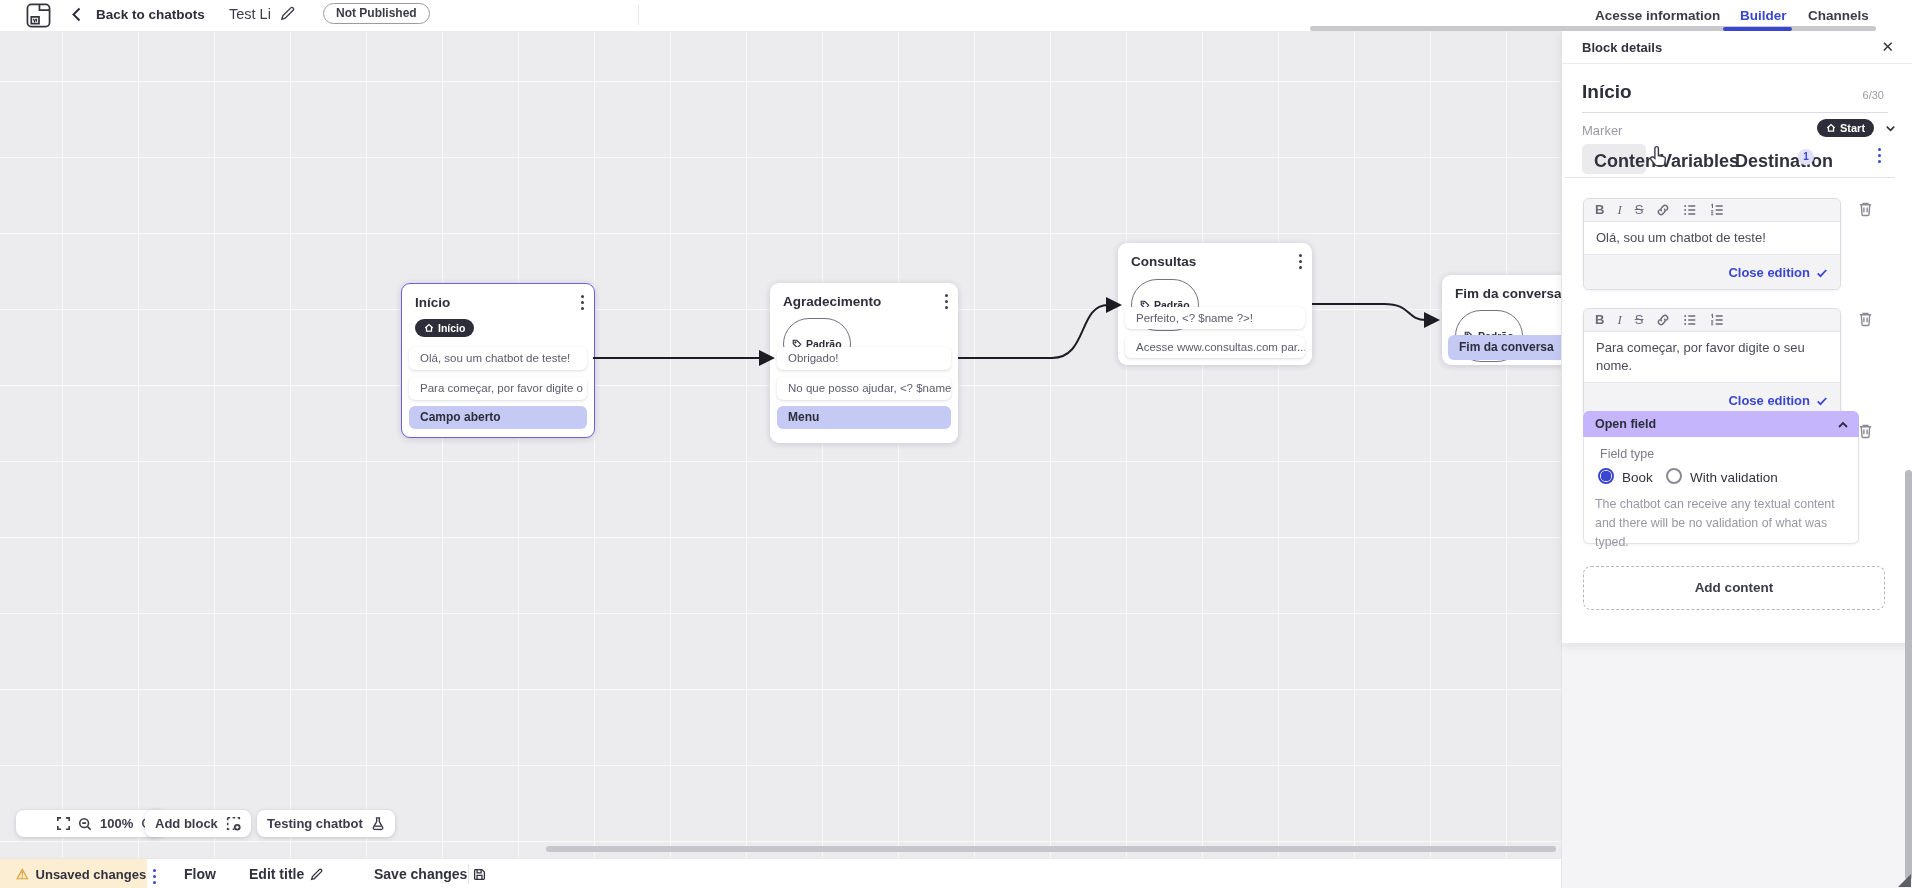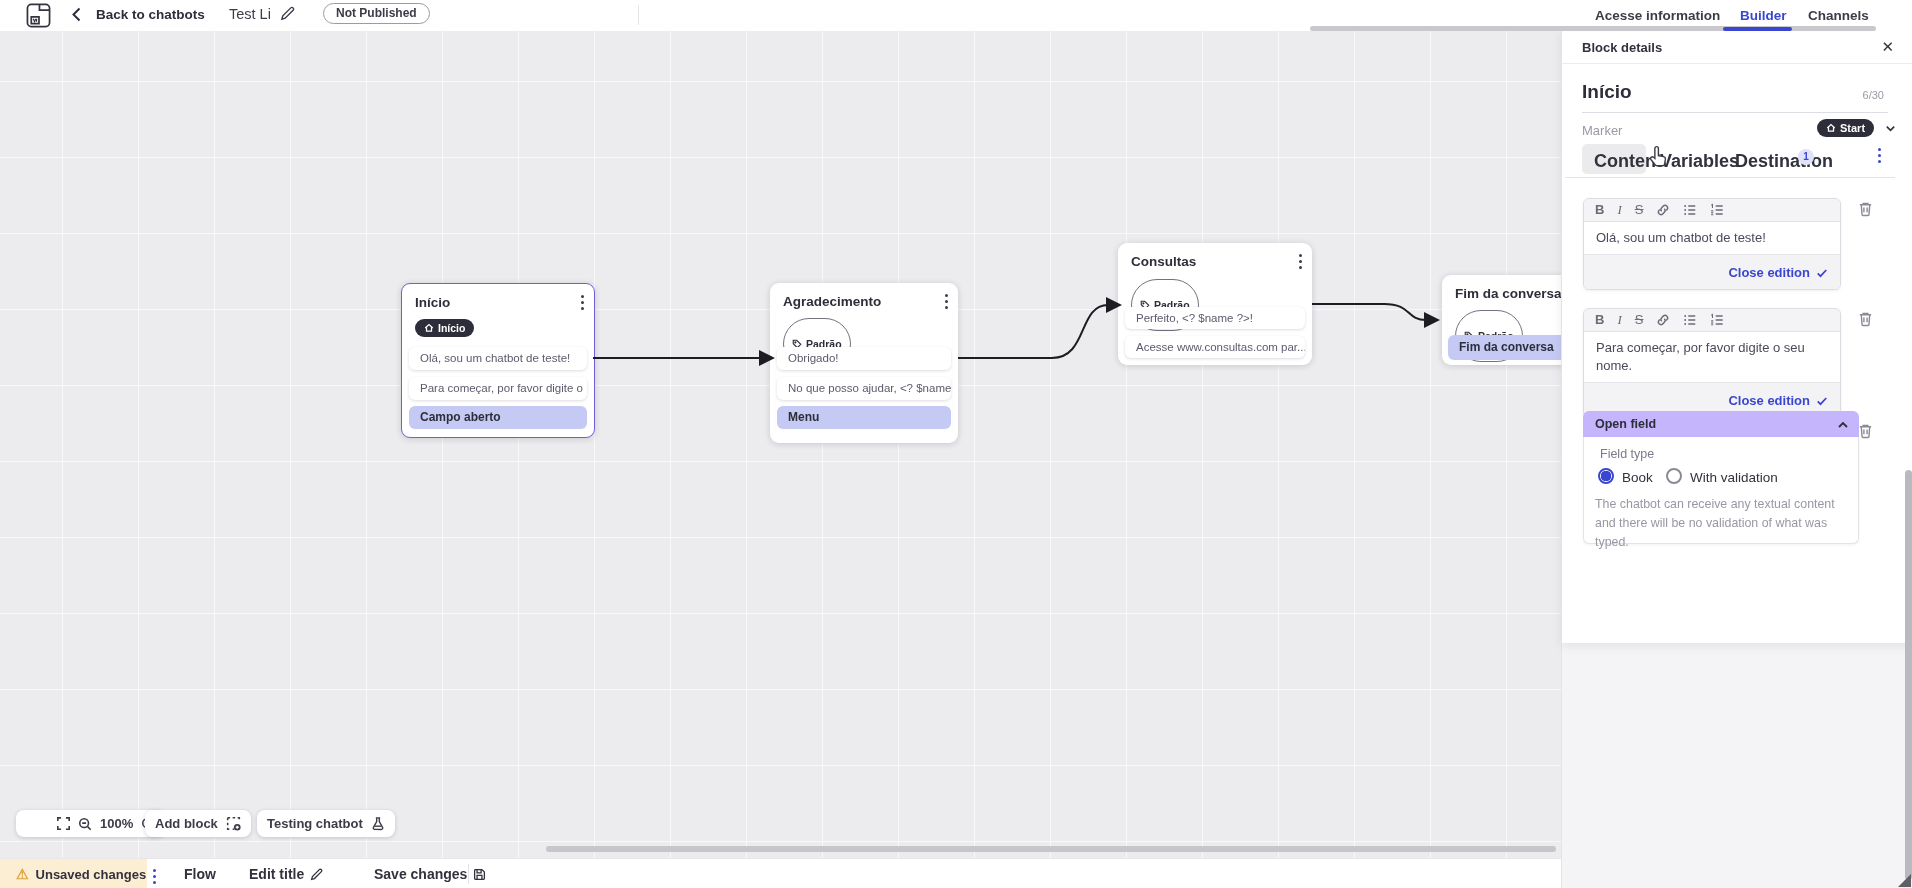--- a/index.html
+++ b/index.html
@@ -369,20 +369,21 @@
         <span class="radiolbl" style="left:106px;">With validation</span>
         <div class="ofhelp">The chatbot can receive any textual content and there will be no validation of what was typed.</div>
       </div>
     </div>
     <div class="trash" style="top:392px;">
       <svg width="15" height="16" viewBox="0 0 16 17" fill="none" stroke="currentColor" stroke-width="1.5">
           <path d="M2 4h12M5.5 4V2.5h5V4M3.5 4l.8 10.5a1 1 0 0 0 1 .9h5.4a1 1 0 0 0 1-.9L12.5 4M6.3 7v5M9.7 7v5"></path>
         </svg>
     </div>
 
+    <div class="addcontent">Add content</div>
   </div>
 
   <div class="vscroll"></div>
   <div class="resizegrip"></div>
 
   <div class="tophdr">
     <svg class="logo" viewBox="0 0 26 26" fill="none" stroke="#34343f" stroke-width="1.8">
         <rect x="1.5" y="1.5" width="23" height="23" rx="4"></rect>
         <path d="M14 1.5v6h10.5M5.5 14.5h8v7h-8z"></path>
         <path d="M7.5 16.5l1.5 3 1-3M11 16.5v3" stroke-width="1.2"></path>

